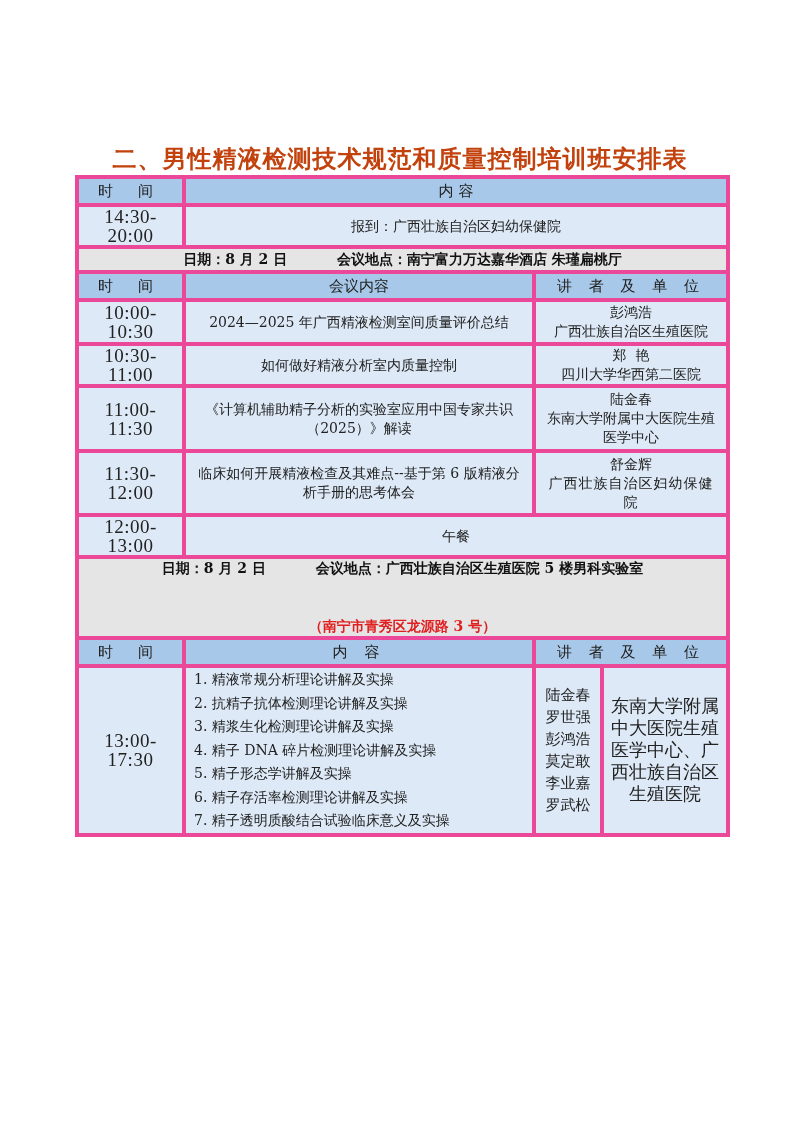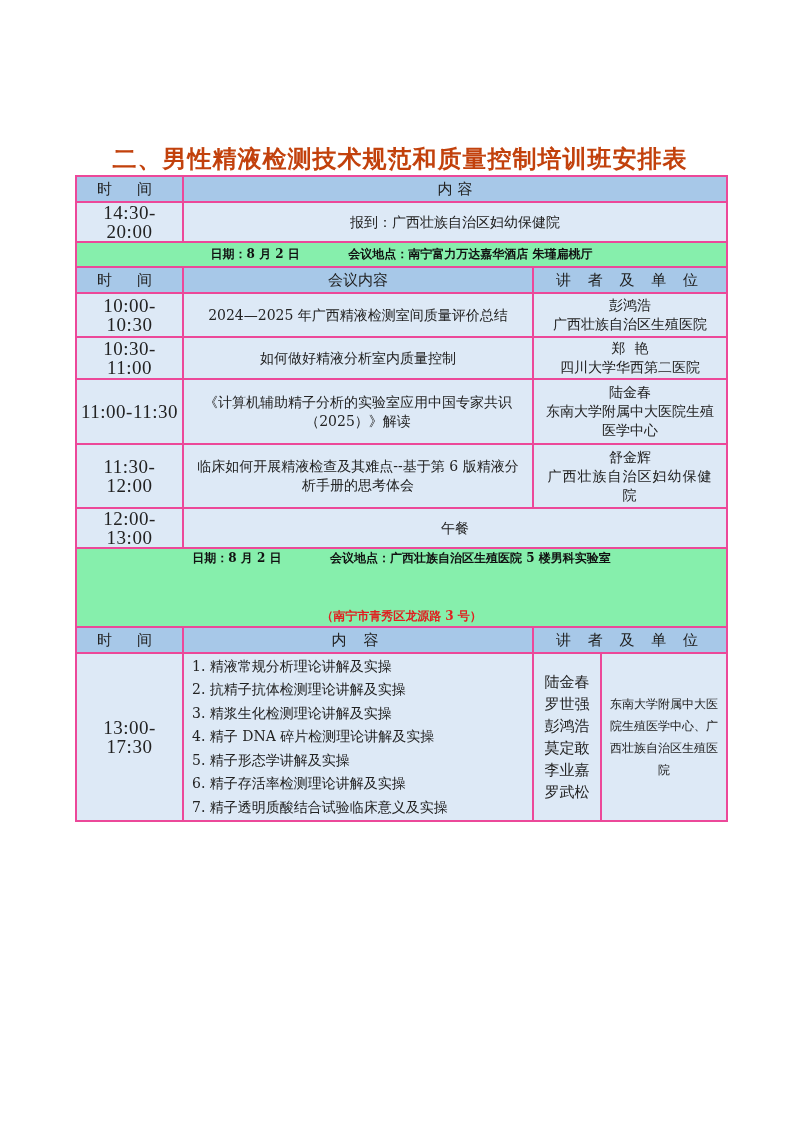--- a/index.html
+++ b/index.html
@@ -3,31 +3,31 @@
 <meta charset="utf-8">
 <style>
   html, body { margin:0; padding:0; background:#ffffff; }
   body { width:800px; height:1131px; position:relative; overflow:hidden;
          font-family:"DejaVu Serif","Liberation Serif",serif; color:#222; }
   .title { position:absolute; left:0; top:143px; width:800px; text-align:center;
            font-size:24px; font-weight:bold; letter-spacing:1px; color:#c2410c;
            font-family:"DejaVu Serif", serif; }
   table { position:absolute; left:75px; top:175px; width:651px; border-collapse:collapse;
           table-layout:fixed; font-size:14px; }
-  td { border:2px solid #ec4899; text-align:center; vertical-align:middle; padding:0 4px;
+  td { border:4px solid #ec4899; text-align:center; vertical-align:middle; padding:0 4px;
        line-height:19px; background:#dde9f6; color:#222; }
   .hdr td { background:#a7c8e8; font-size:15px; height:24px; }
-  .datebar td { background:#86efac; font-weight:bold; color:#111; font-size:12px; }
+  .datebar td { background:#e5e5e5; font-weight:bold; color:#111; font-size:14px; }
   .red { color:#e02020; font-weight:bold;margin-top:39px; }
   .time { font-family:"Liberation Serif", serif; font-size:19px; letter-spacing:0.5px; }
   .sp { letter-spacing:10px; }
   .sp4 { letter-spacing:6px; }
   .list { text-align:left; padding-left:8px; line-height:23.5px; }
   .names { line-height:22px; font-size:15px; }
-  .org { line-height:22px; font-size:12px; }
+  .org { line-height:22px; font-size:18px; }
 </style>
 </head>
 <body>
 
 <div class="title">二、男性精液检测技术规范和质量控制培训班安排表</div>
 
 <table>
   <colgroup>
     <col style="width:107px">
       <col style="width:350px">

